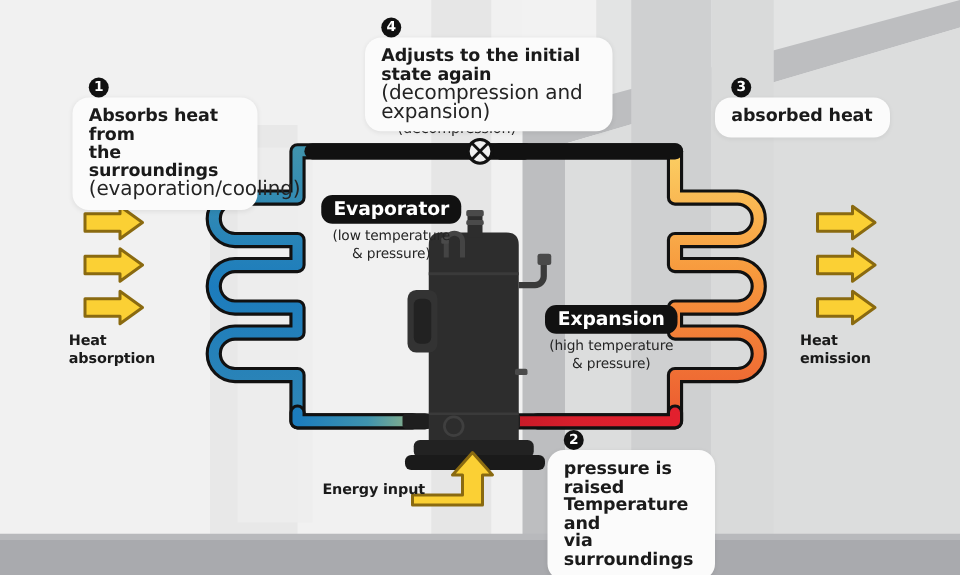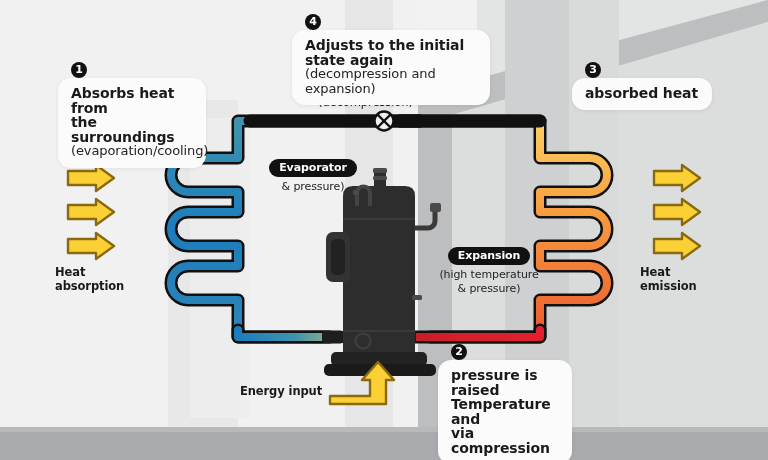--- a/index.html
+++ b/index.html
@@ -46,21 +46,21 @@
     text-align: center;
   }
   .ctitle {
     font-size: 14px;
     font-weight: bold;
     color: #1a1a1a;
     line-height: 14.5px;
     letter-spacing: -0.1px;
   }
   .csub {
-    font-size: 13px;
+    font-size: 16px;
     font-weight: normal;
     color: #242424;
     line-height: 14.5px;
     letter-spacing: -0.1px;
   }
 
   #callout-1 { left: 58px;  top: 78px;  width: 148px; }
   #callout-1 .cnum { left: 13px; top: -16px; }
   #callout-2 { left: 438px; top: 360px; width: 134px; }
   #callout-2 .cnum { left: 13px; top: -16px; }
@@ -70,21 +70,21 @@
   #callout-4 .cnum { left: 13px; top: -16px; }
 
   
   .pill-group { position: absolute; text-align: center; }
   .pill {
     display: inline-block;
     background: #111111;
     color: #ffffff;
     border-radius: 9px;
     padding: 2px 10px 3px 10px;
-    font-size: 11px;
+    font-size: 15px;
     font-weight: bold;
     letter-spacing: -0.1px;
   }
   .pill-sub {
     margin-top: 3px;
     font-size: 11px;
     color: #242424;
     line-height: 14px;
     letter-spacing: -0.1px;
   }
@@ -97,21 +97,21 @@
     font-size: 11.5px;
     font-weight: bold;
     color: #1a1a1a;
     line-height: 14px;
     text-align: left;
     letter-spacing: -0.1px;
   }
   #expansion-label { left: 318px; top: 81px;  width: 168px; font-weight: normal; color: #242424; }
   #heat-abs-label  { left: 55px;  top: 265px; width: 90px; }
   #heat-emi-label  { left: 640px; top: 265px; width: 90px; }
-  #energy-label    { left: 240px; top: 384px; width: 100px; text-align: left; }
+  #energy-label    { left: 240px; top: 384px; width: 100px; text-align: right; }
 </style>
 </head>
 <body>
 
 <div id="stage">
 
   <svg id="bg-svg" viewBox="0 0 768 460">
     <rect x="0" y="0" width="768" height="460" fill="#f2f2f2"></rect>
 
     <rect x="477" y="0" width="291" height="432" fill="#e3e4e4"></rect>
@@ -274,20 +274,21 @@
   </svg>
 
   <div class="plain-label" id="expansion-label">
     <div>Expansion device</div>
     <div>(decompression)</div>
   </div>
 
   <div class="pill-group" id="evaporator-group">
     <span class="pill">Evaporator</span>
     <div class="pill-sub">
+      <div>(low temperature</div>
       <div>&amp; pressure)</div>
     </div>
   </div>
 
   <div class="pill-group" id="condenser-group">
     <span class="pill">Expansion</span>
     <div class="pill-sub">
       <div>(high temperature</div>
       <div>&amp; pressure)</div>
     </div>
@@ -309,21 +310,21 @@
     <div class="cnum">1</div>
     <div class="ctitle">Absorbs heat from</div>
     <div class="ctitle">the surroundings</div>
     <div class="csub">(evaporation/cooling)</div>
   </div>
 
   <div class="callout" id="callout-2">
     <div class="cnum">2</div>
     <div class="ctitle">pressure is raised</div>
     <div class="ctitle">Temperature and</div>
-    <div class="ctitle">via compression</div>
+    <div class="ctitle">via surroundings</div>
   </div>
 
   <div class="callout" id="callout-3">
     <div class="cnum">3</div>
     <div class="ctitle">absorbed heat</div>
   </div>
 
   <div class="callout" id="callout-4">
     <div class="cnum">4</div>
     <div class="ctitle">Adjusts to the initial state again</div>

